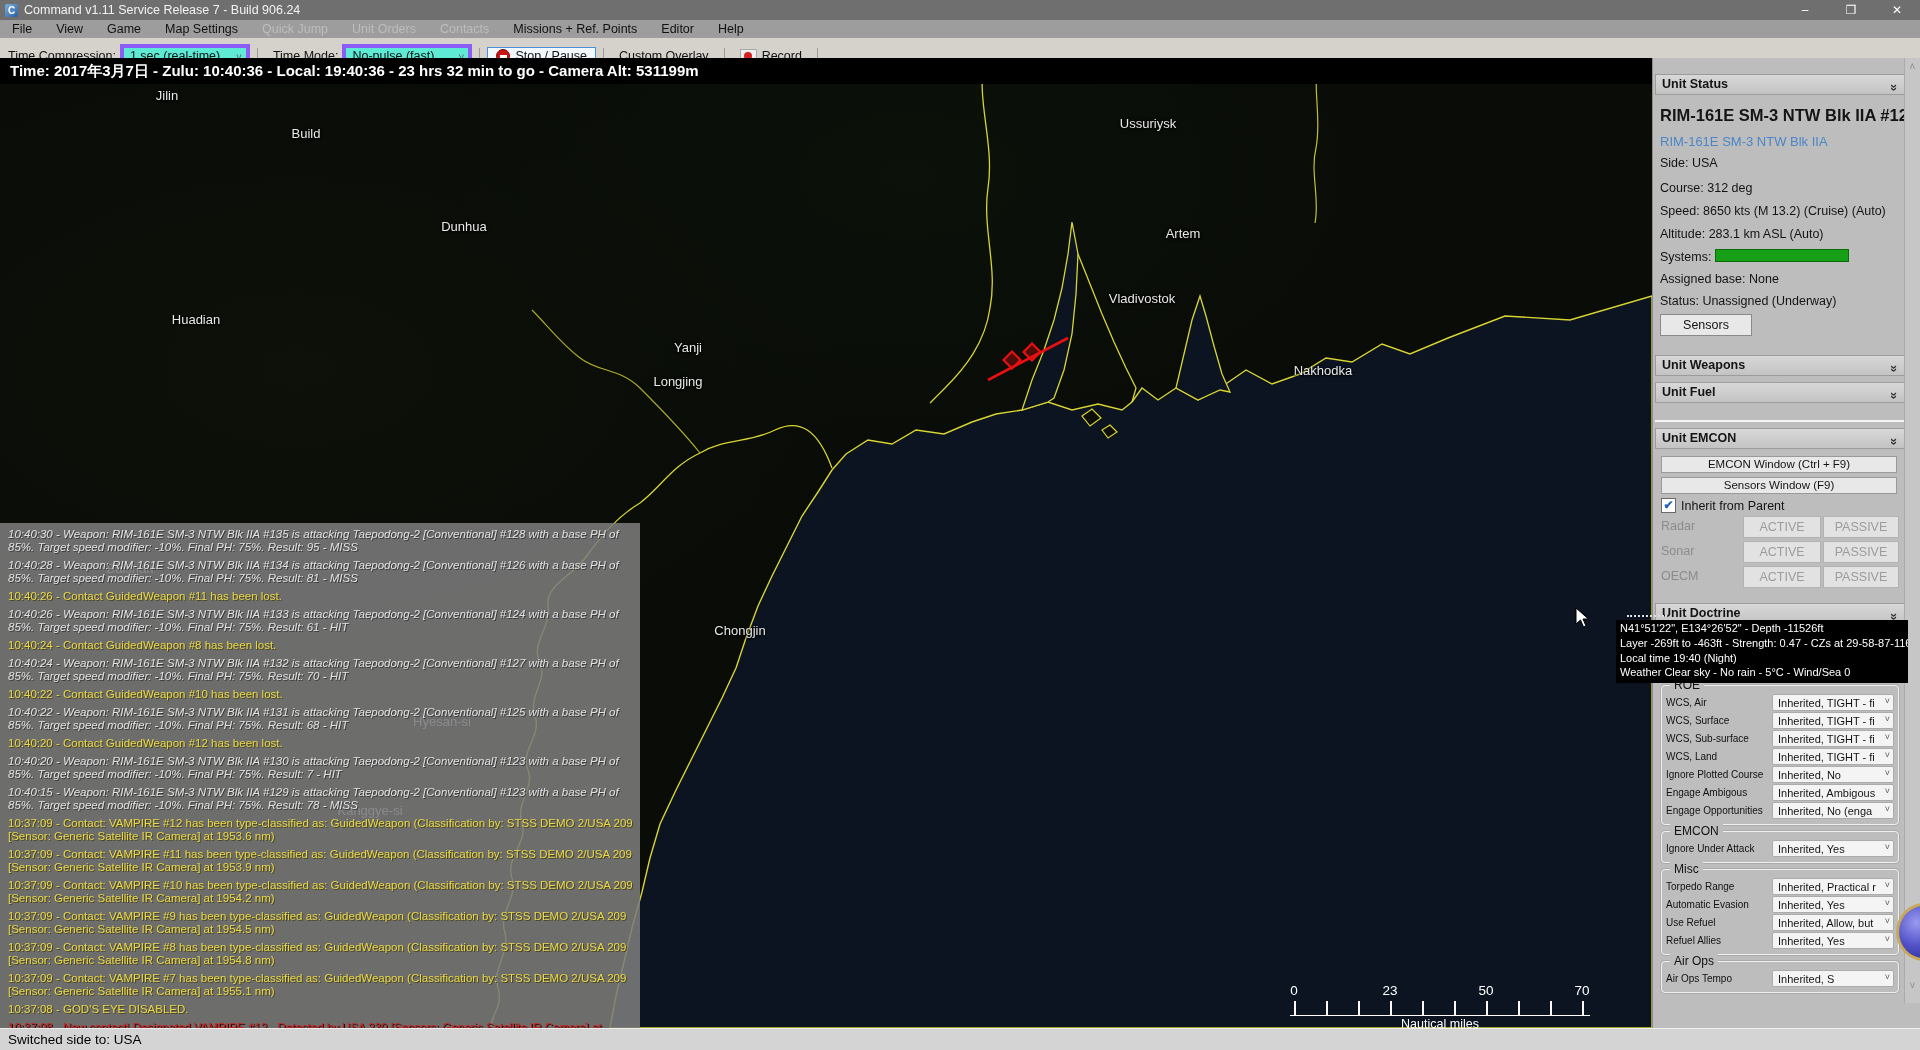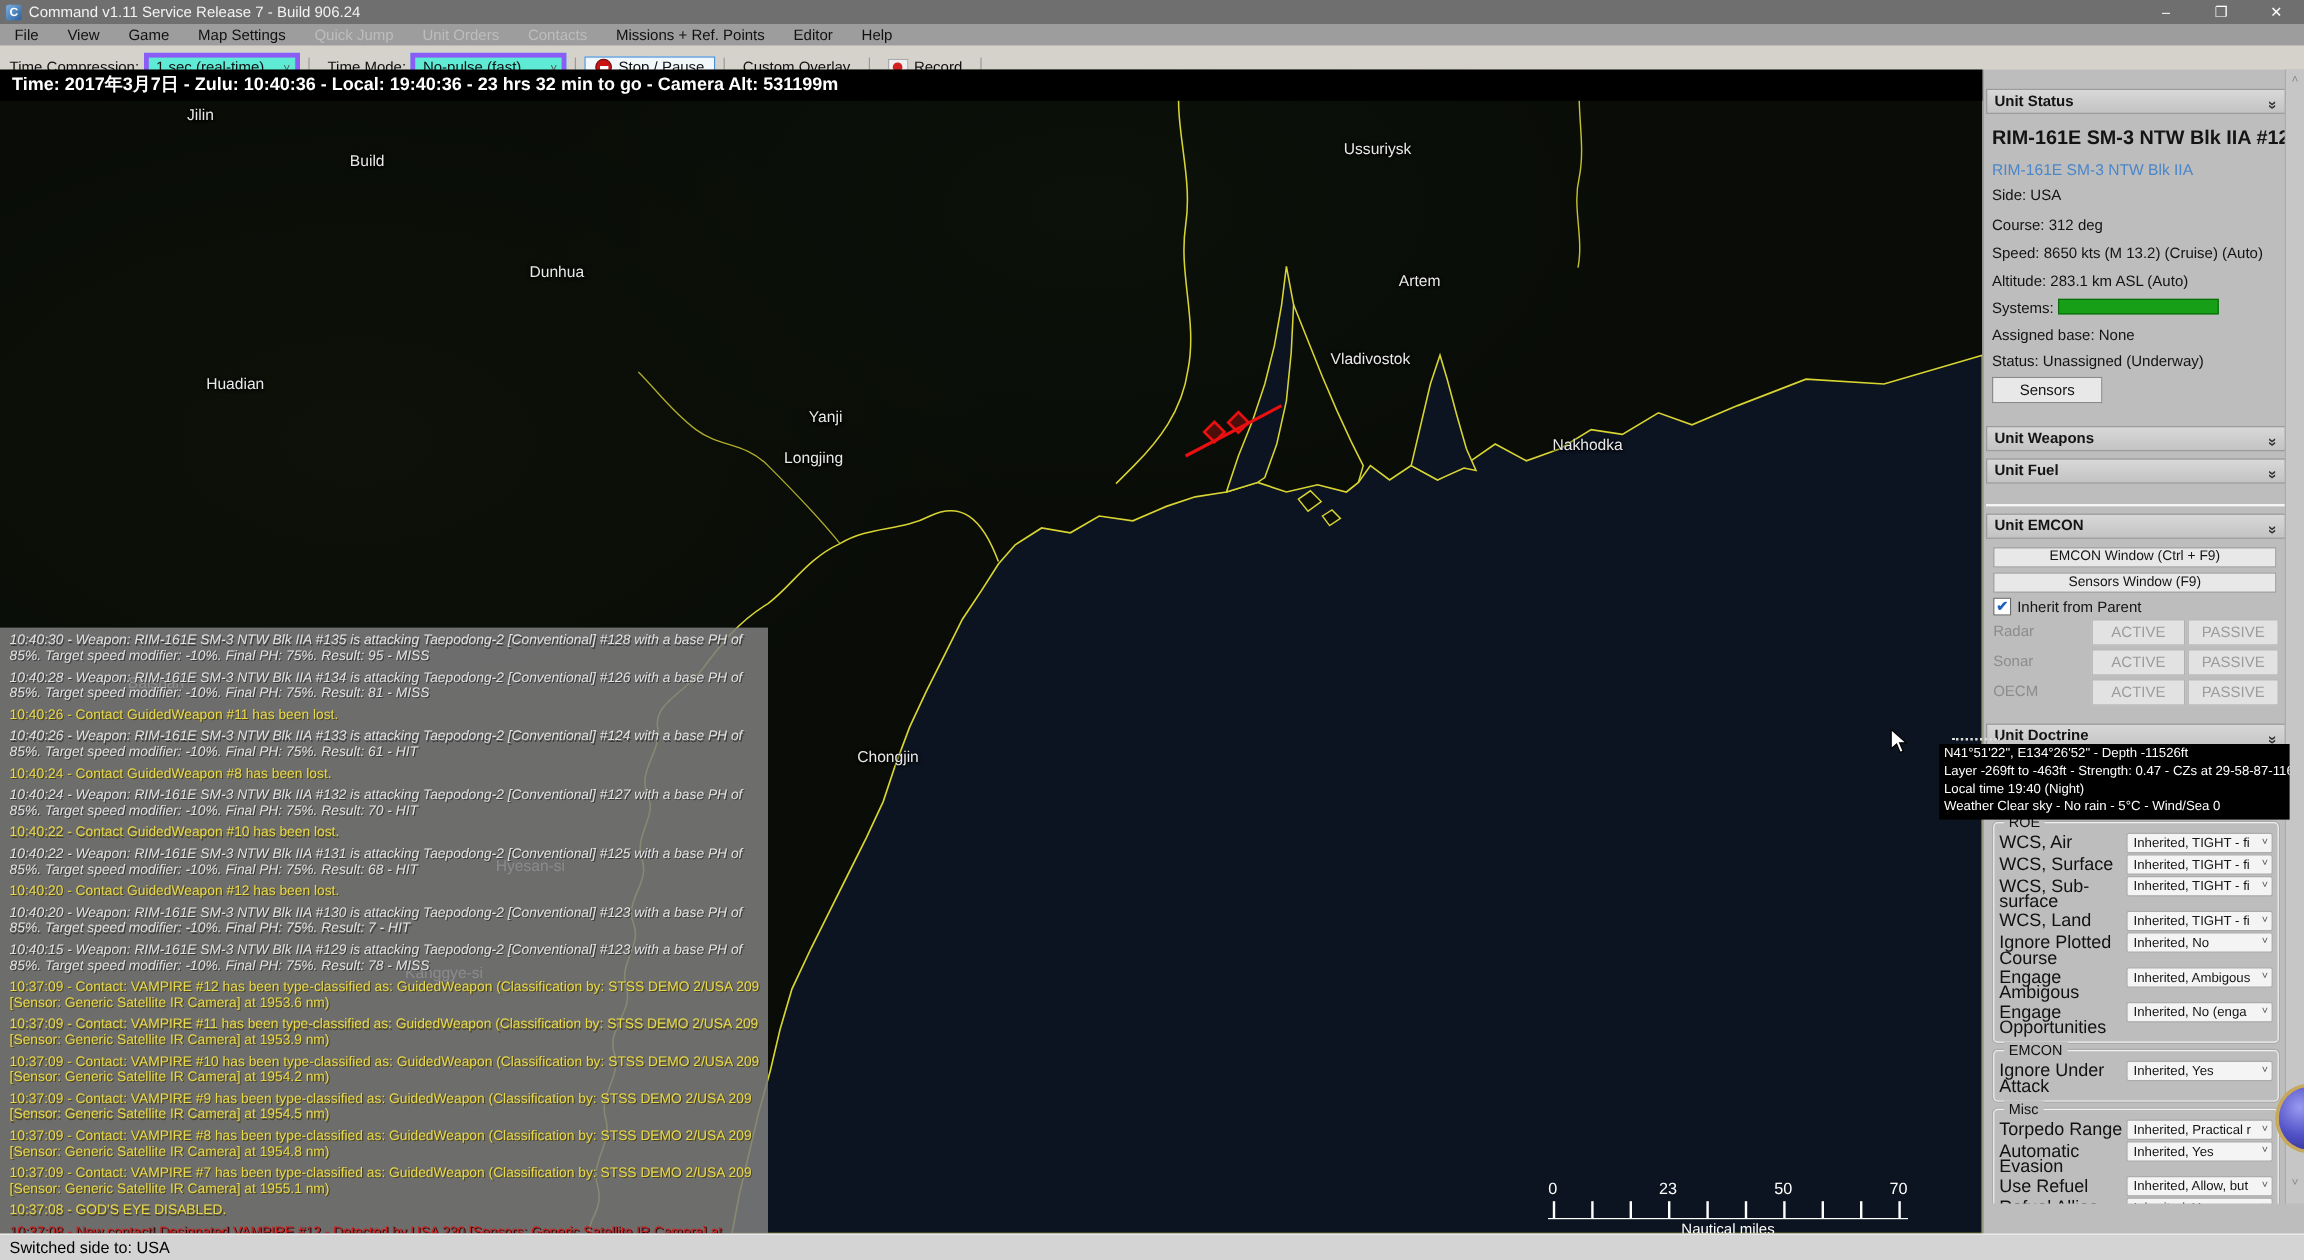--- a/index.html
+++ b/index.html
@@ -81,21 +81,21 @@
   .ap-label{position:absolute;left:0;top:3px;color:#8c8c8c;}
   .ap-btn{position:absolute;top:0;height:22px;line-height:20px;background:#e2e2e2;
     border:1px solid #b2b2b2;color:#9c9c9c;font-size:12.5px;box-sizing:border-box;text-align:center;}
   .thin-line{position:absolute;left:2px;width:250px;height:2px;background:#f5f5f5;}
   
   .doct{position:absolute;left:0;top:570px;width:252px;height:375px;overflow:hidden;}
   .dgroup{position:relative;margin:0 6px 6px 8px;border:1px solid #f0f0f0;border-radius:4px;
     padding:8px 4px 4px 4px;box-shadow:0 0 0 1px rgba(120,120,120,.25);}
   .dtitle{position:absolute;top:-8px;left:8px;background:#bdbdbd;padding:0 4px;font-size:12px;color:#111;}
   .drow{display:flex;align-items:flex-start;margin-bottom:1px;}
-  .dlabel{flex:1;font-size:15px;line-height:13px;padding-top:2px;color:#111;}
+  .dlabel{flex:1;font-size:10px;line-height:13px;padding-top:2px;color:#111;}
   .dcombo{position:relative;width:122px;height:17px;background:#f4f4f4;border:1px solid #acacac;
     border-radius:2px;box-sizing:border-box;flex-shrink:0;}
   .dval{position:absolute;left:5px;top:1px;right:14px;font-size:11px;line-height:14px;
     white-space:nowrap;overflow:hidden;}
   .dchev{position:absolute;right:3px;top:1px;font-size:9px;color:#555;}
   
   .vscroll{position:absolute;left:1904px;top:58px;width:16px;height:945px;background:#c6c6c6;
     border-left:1px solid #ababab;box-sizing:border-box;color:#8a8a8a;font-size:10px;text-align:center;}
   .vs-up{position:absolute;top:3px;left:0;width:100%;}
   .vs-down{position:absolute;top:922px;left:0;width:100%;}

